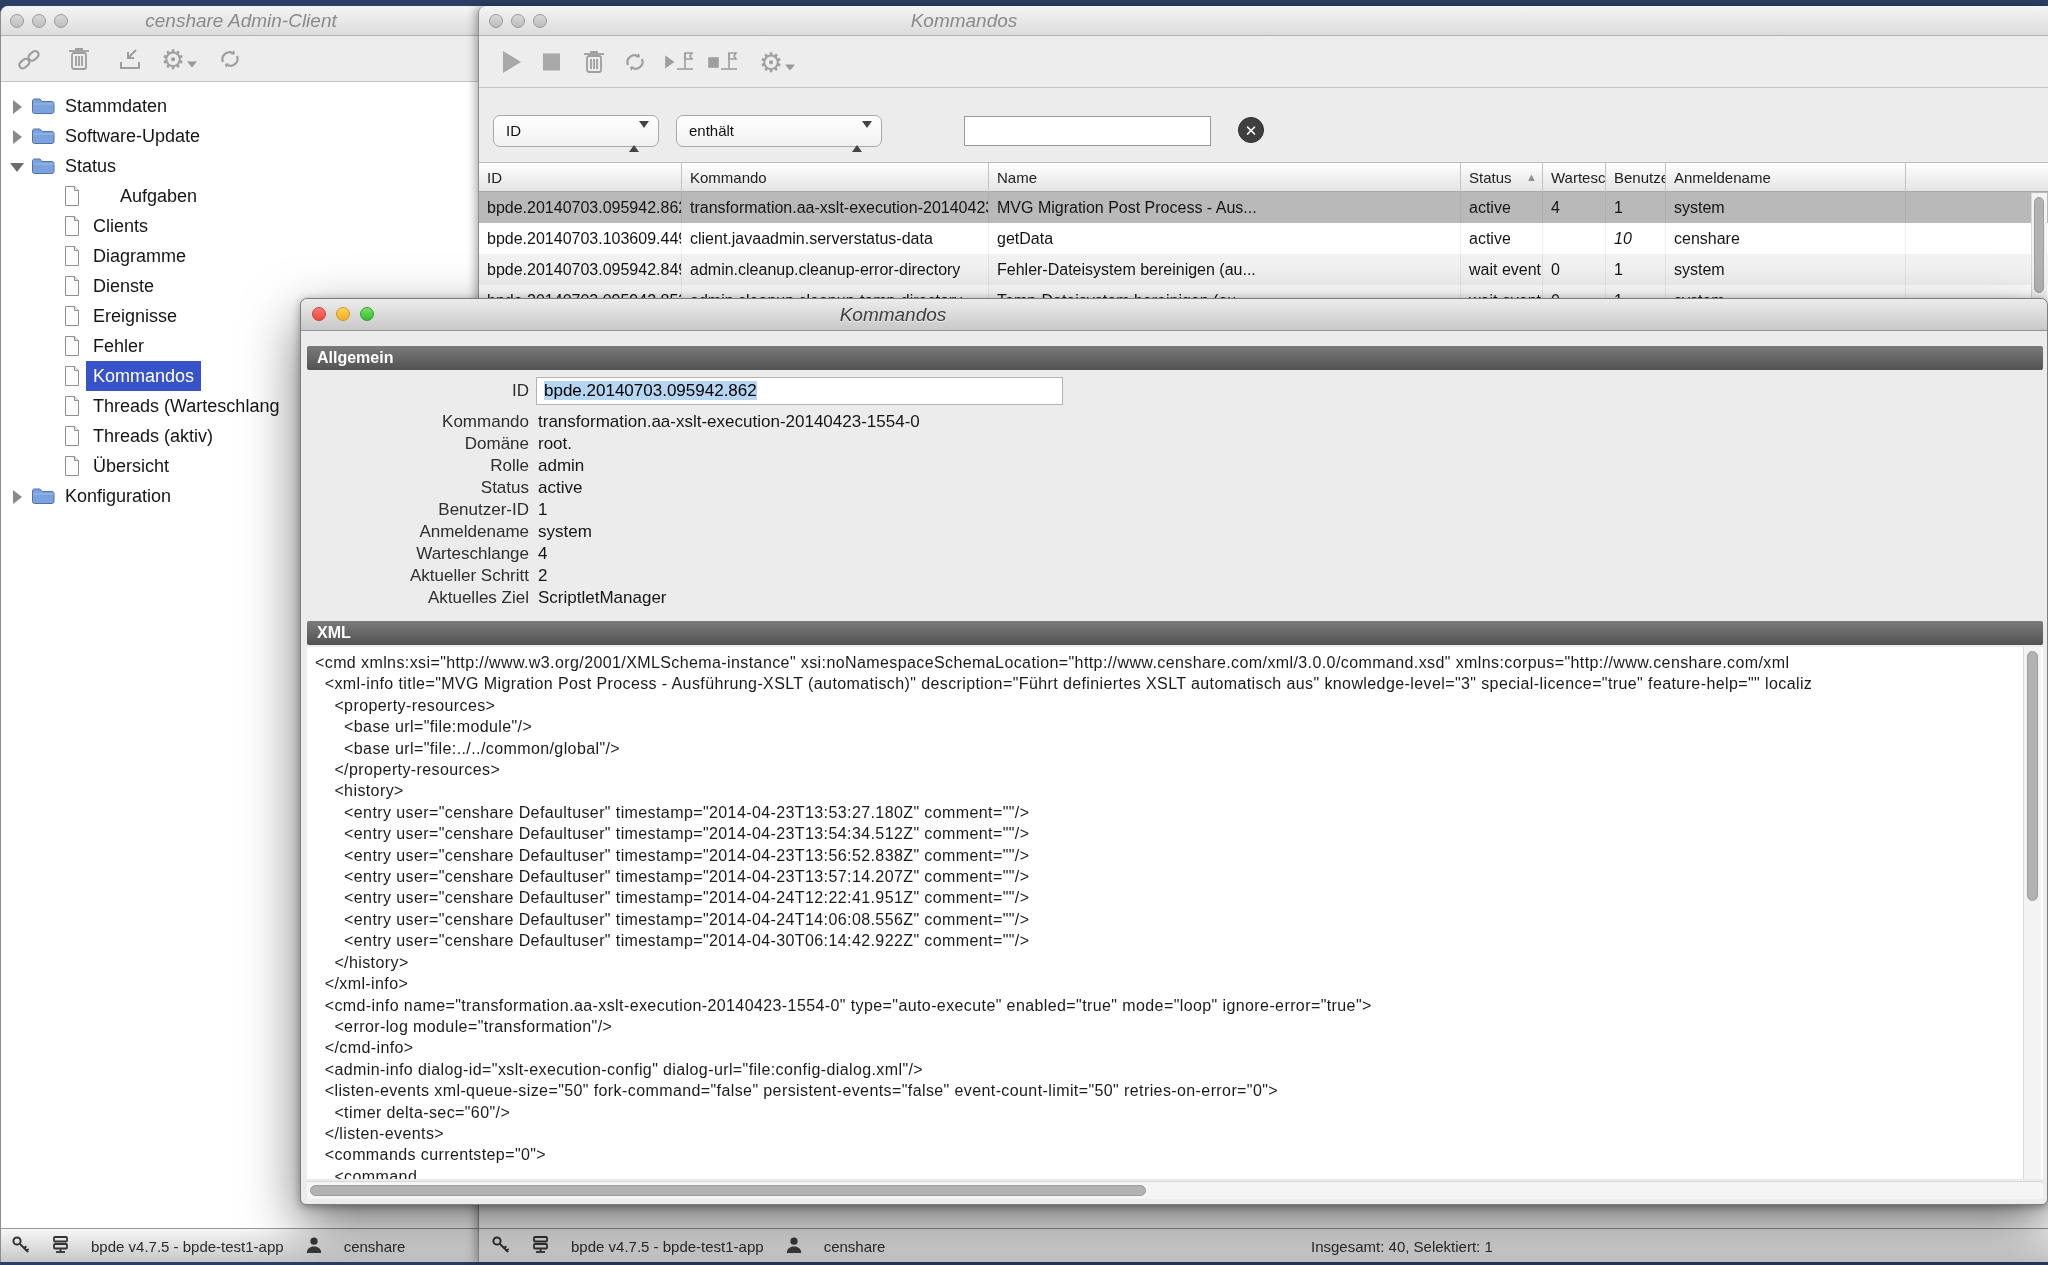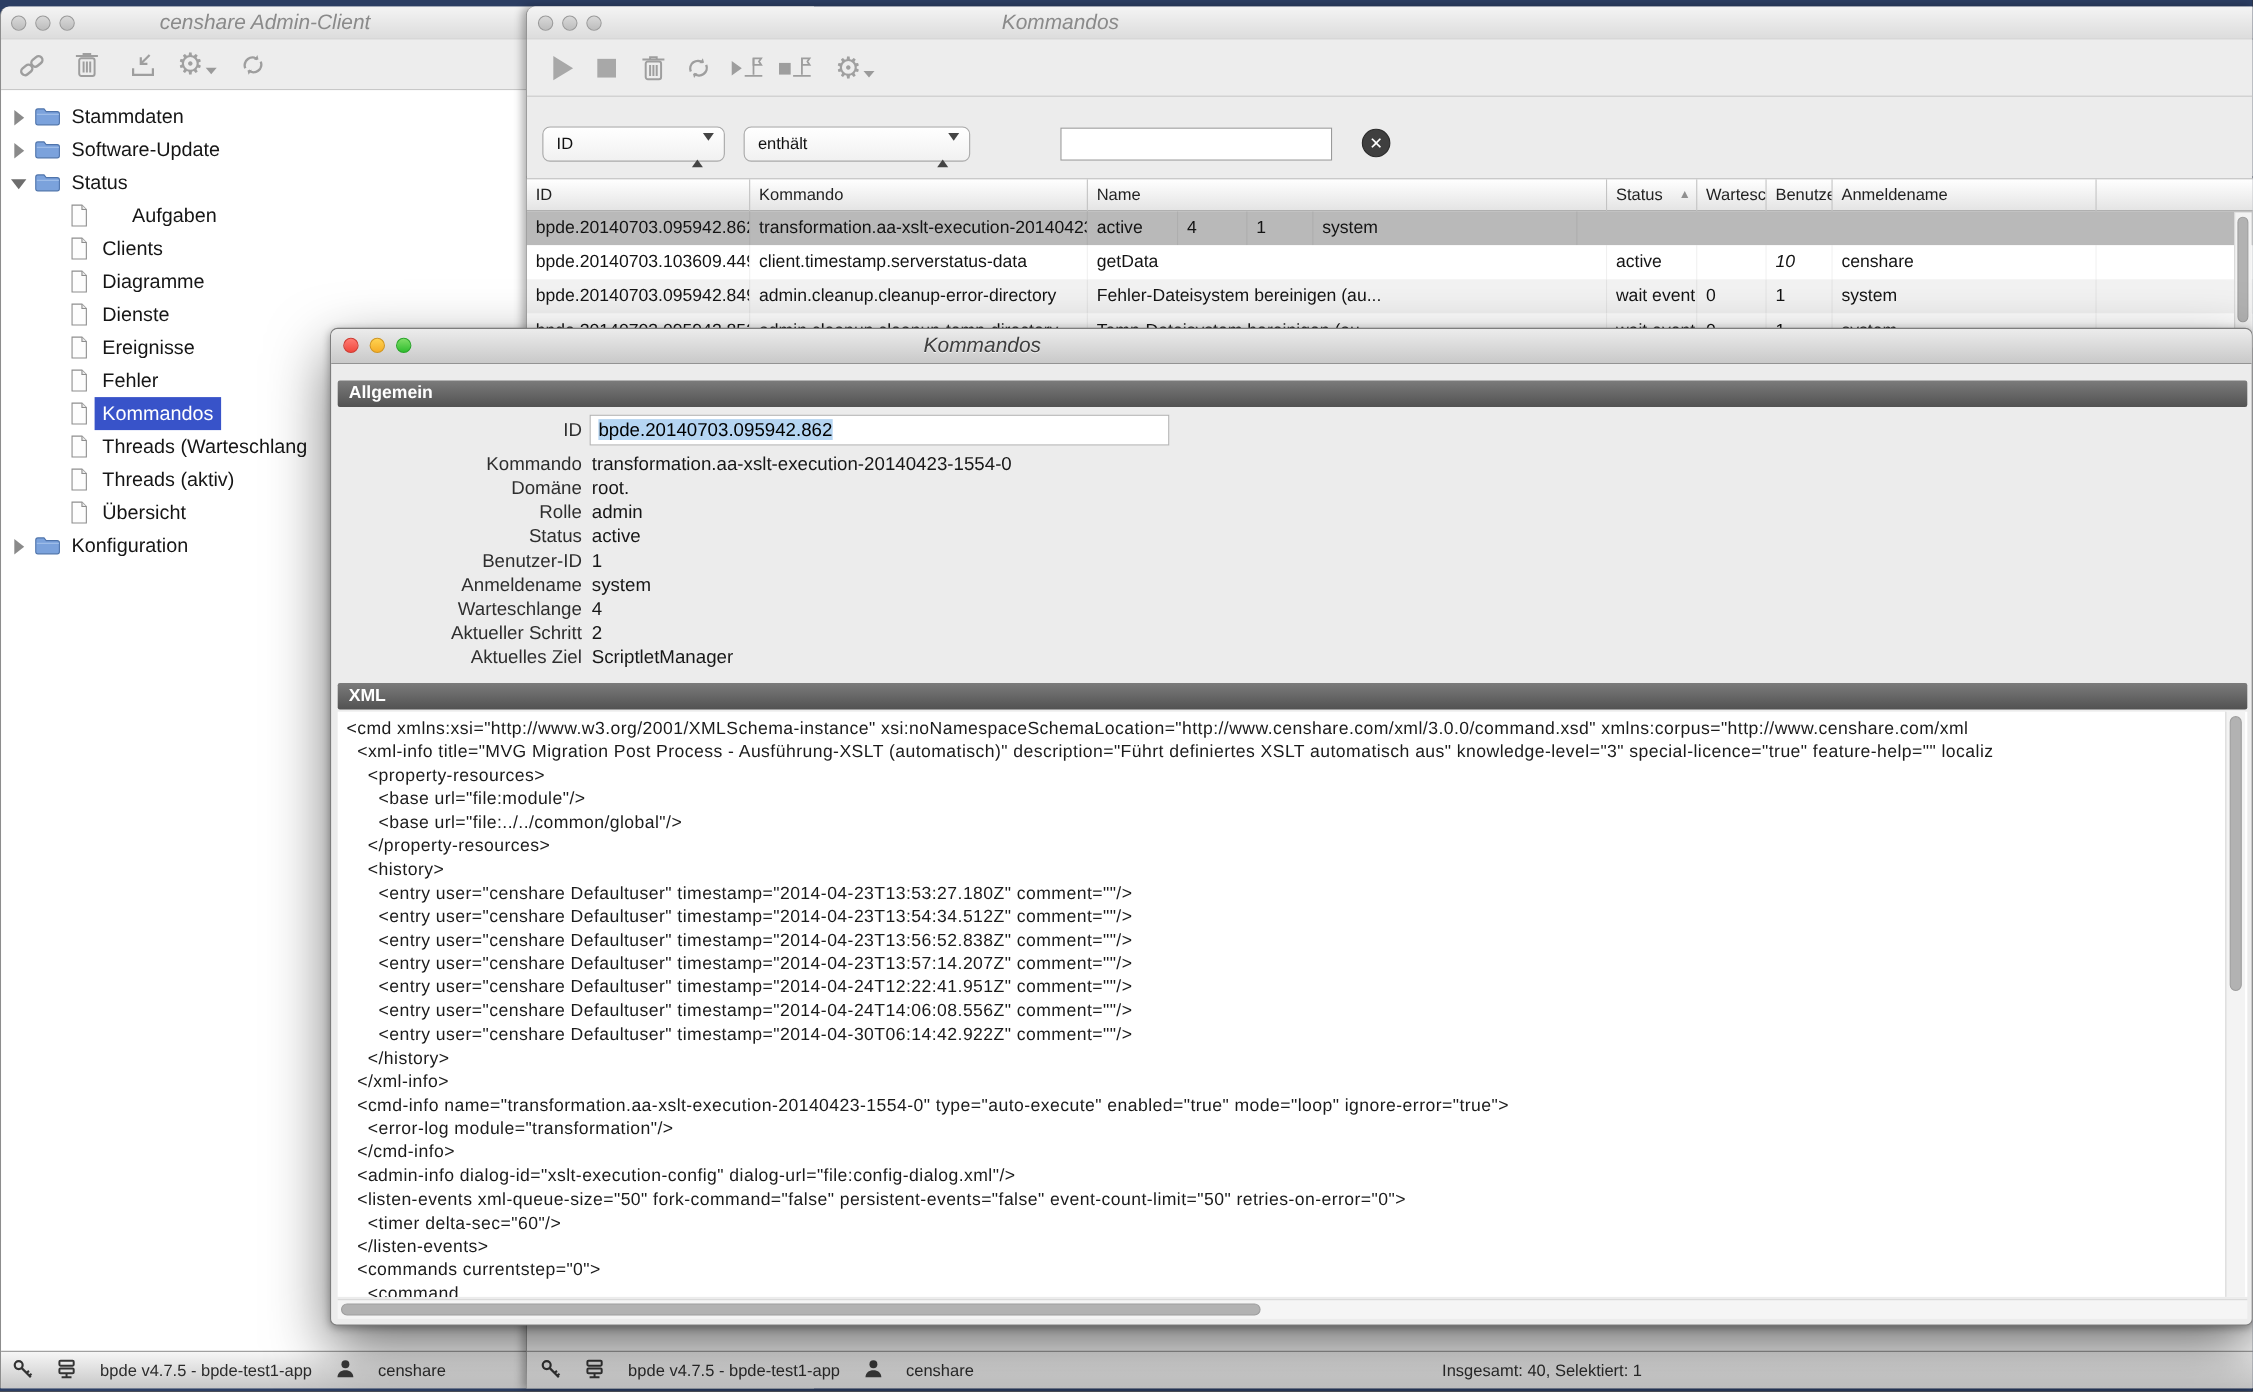--- a/index.html
+++ b/index.html
@@ -381,28 +381,29 @@
         <div class="thc" style="width:82px;"><span>Status</span><span class="sortglyph">▲</span></div>
         <div class="thc" style="width:63px;">Wartesch...</div>
         <div class="thc" style="width:60px;">Benutzer...</div>
         <div class="thc" style="width:240px;">Anmeldename</div>
         <div class="thc" style="flex:1;border-right:none;"></div>
       </div>
 
       <div class="trow sel" style="top:30px;">
         <div class="tc" style="width:203px;">bpde.20140703.095942.862</div>
         <div class="tc" style="width:307px;">transformation.aa-xslt-execution-20140423-1554-0</div>
+        <div class="tc" style="width:472px;">MVG Migration Post Process - Aus...</div>
         <div class="tc" style="width:82px;">active</div>
         <div class="tc" style="width:63px;">4</div>
         <div class="tc" style="width:60px;">1</div>
         <div class="tc" style="width:240px;">system</div>
       </div>
       <div class="trow" style="top:61px;">
         <div class="tc" style="width:203px;">bpde.20140703.103609.449</div>
-        <div class="tc" style="width:307px;">client.timestamp.serverstatus-data</div>
+        <div class="tc" style="width:307px;">client.javaadmin.serverstatus-data</div>
         <div class="tc" style="width:472px;">getData</div>
         <div class="tc" style="width:82px;">active</div>
         <div class="tc" style="width:63px;"></div>
         <div class="tc" style="width:60px;font-style:italic;">10</div>
         <div class="tc" style="width:240px;">censhare</div>
       </div>
       <div class="trow alt" style="top:92px;">
         <div class="tc" style="width:203px;">bpde.20140703.095942.849</div>
         <div class="tc" style="width:307px;">admin.cleanup.cleanup-error-directory</div>
         <div class="tc" style="width:472px;">Fehler-Dateisystem bereinigen (au...</div>

